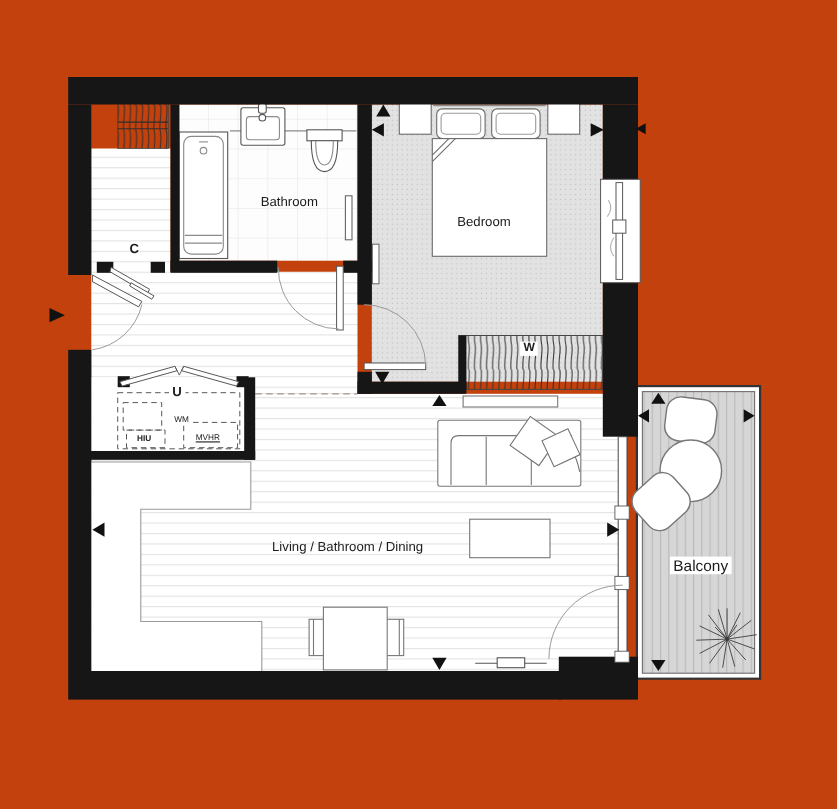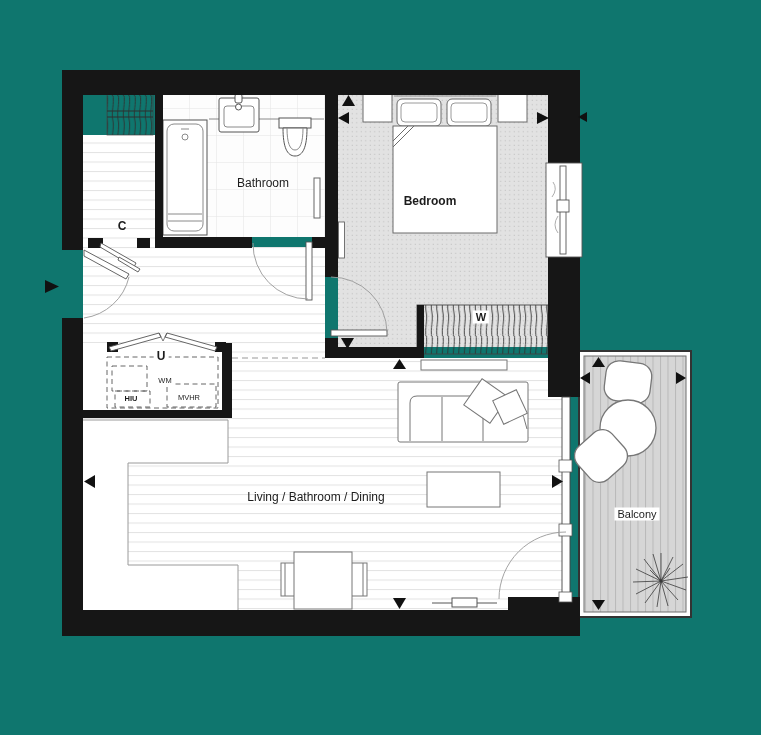--- a/index.html
+++ b/index.html
@@ -1,25 +1,25 @@
 <!DOCTYPE html>
 <html><head>
 <meta charset="utf-8">
 <style>
   html,body{margin:0;padding:0;background:#ffffff;}
-  .stage{position:relative;width:761px;height:735px;background:#0f766e;overflow:hidden;
+  .stage{position:relative;width:761px;height:735px;background:#c2410c;overflow:hidden;
          font-family:"Liberation Sans",sans-serif;}
   .stage svg{position:absolute;left:0;top:0;}
   .lbl{position:absolute;transform:translate(-50%,-50%);color:#1c1c1c;white-space:nowrap;
        font-family:"Liberation Sans",sans-serif;line-height:1;}
   .room{font-size:12px;}
   .tag{font-size:12px;font-weight:700;}
   .chip{background:#ffffff;padding:1px 3px;}
   .tiny{font-size:7.5px;background:#ffffff;padding:0 1px;}
-  .balcony-lbl{font-size:11px;}
+  .balcony-lbl{font-size:14px;}
   .w-lbl{font-size:11px;font-weight:700;}
 </style>
 </head>
 <body>
 
 <div class="stage">
 <svg width="761" height="735" viewBox="0 0 761 735">
   <defs>
     <pattern id="planks" width="8" height="9.5" patternUnits="userSpaceOnUse">
       <rect width="8" height="9.5" fill="#ffffff"></rect>
@@ -244,22 +244,22 @@
     <polygon points="552,475 552,488 563,481.5"></polygon>
     <polygon points="393,598 406,598 399.5,609"></polygon>
     <polygon points="592,367 605,367 598.5,357"></polygon>
     <polygon points="590,372 590,384 580,378"></polygon>
     <polygon points="676,372 676,384 686,378"></polygon>
     <polygon points="592,600 605,600 598.5,610"></polygon>
   </g>
 </svg>
 
   <div class="lbl room" style="left:263px;top:183px;">Bathroom</div>
-  <div class="lbl room" style="left:430px;top:201px;font-weight:bold;">Bedroom</div>
+  <div class="lbl room" style="left:440px;top:201px;">Bedroom</div>
   <div class="lbl room" style="left:316px;top:497px;">Living / Bathroom / Dining</div>
   <div class="lbl balcony-lbl chip" style="left:637px;top:514px;">Balcony</div>
   <div class="lbl tag" style="left:122px;top:226px;">C</div>
   <div class="lbl tag chip" style="left:161px;top:356px;">U</div>
   <div class="lbl w-lbl chip" style="left:481px;top:317px;">W</div>
   <div class="lbl tiny" style="left:129px;top:381px;margin-left:36px;">WM</div>
   <div class="lbl tiny" style="left:131px;top:399px;font-weight:bold;">HIU</div>
-  <div class="lbl tiny" style="left:189px;top:398px;">MVHR</div>
+  <div class="lbl tiny" style="left:189px;top:398px;text-decoration:underline;">MVHR</div>
 </div>
 
 </body></html>

